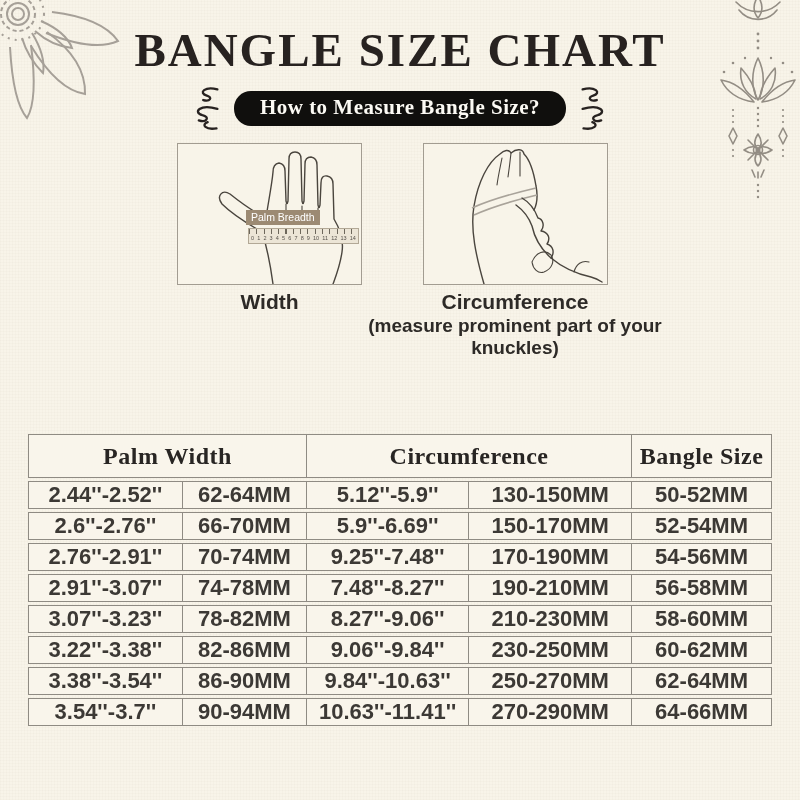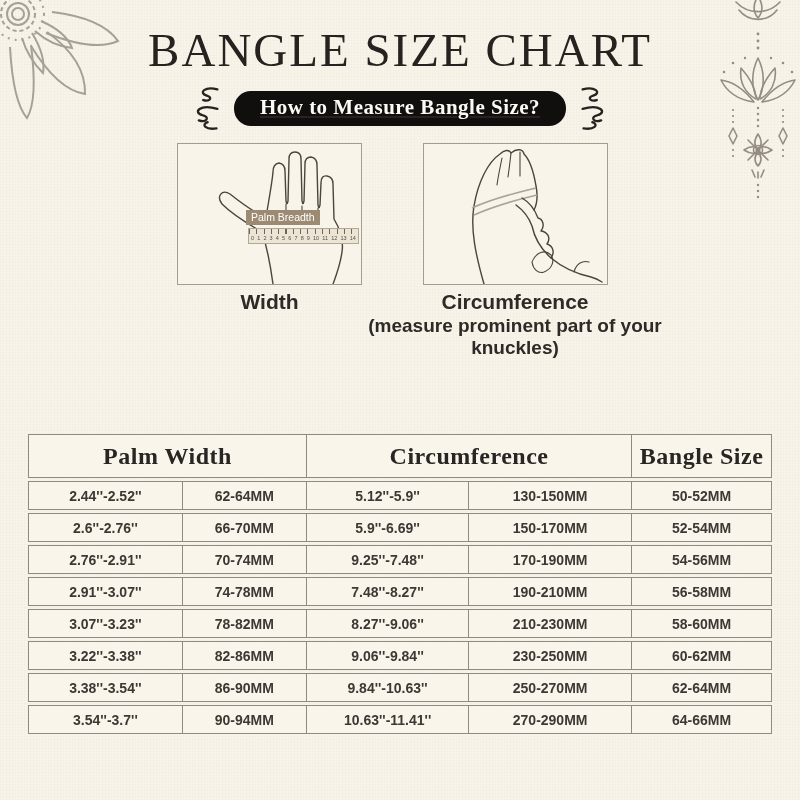--- a/index.html
+++ b/index.html
@@ -18,25 +18,25 @@
     font-family:"Liberation Sans", sans-serif;color:var(--ink);
   }
   svg{display:block;}
   .orn{stroke:var(--ornament);fill:none;stroke-width:1.6;stroke-linecap:round;stroke-linejoin:round;}
   .orn-dot{fill:var(--ornament);stroke:none;}
   .mandala{position:absolute;left:-10px;top:-10px;}
   .mandala path,.mandala circle{stroke:#a6a098;fill:none;stroke-width:2;}
   .lotus-orn{position:absolute;left:703px;top:0;}
   .title{
     position:absolute;top:27px;left:0;width:100%;text-align:center;
-    font-family:"Liberation Serif", serif;font-weight:normal;font-size:47px;line-height:1;
+    font-family:"Liberation Serif", serif;font-weight:bold;font-size:47px;line-height:1;
     letter-spacing:2px;color:var(--ink);
   }
   .badge-row{position:absolute;top:85px;left:0;width:100%;height:46px;
-    display:flex;justify-content:center;align-items:center;gap:9px;text-decoration:underline;}
+    display:flex;justify-content:center;align-items:center;gap:9px;}
   .badge{
     background:var(--badge-bg);color:var(--badge-text);border-radius:17px;
     padding:4px 26px 6px;font-family:"Liberation Serif", serif;font-weight:bold;
     font-size:21px;letter-spacing:.5px;
   }
   .flourish path{stroke:var(--ink);fill:none;stroke-width:2.6;stroke-linecap:round;}
   .flourish.right{transform:scaleX(-1);}
   .fig-box{position:absolute;top:143px;height:142px;border:1px solid #a29c91;background:var(--page-bg);}
   .fig-box.left{left:177px;width:185px;}
   .fig-box.right{left:423px;width:185px;}
@@ -57,21 +57,21 @@
   .caption.c{left:355px;width:320px;}
   .caption .note{display:block;font-size:19px;font-weight:bold;color:#2d2a27;margin-top:1px;letter-spacing:0;}
   .instructions{position:absolute;left:28px;top:341px;width:748px;font-size:21px;line-height:1.45;color:#1e1b18;}
   .instr{padding-left:30px;margin-bottom:3px;}
   .instr .num{display:inline-block;width:30px;margin-left:-30px;}
   .size-table{position:absolute;left:28px;top:431px;width:744px;
     border-collapse:separate;border-spacing:0 3px;table-layout:fixed;}
   .size-table td{
     background:var(--cell-bg);text-align:center;vertical-align:middle;
     border:solid var(--table-border);border-width:1px 1px 1px 0;
-    color:var(--table-text);font-size:14px;font-weight:bold;height:29px;letter-spacing:0;
+    color:var(--table-text);font-size:22px;font-weight:bold;height:22px;letter-spacing:0;
   }
   .size-table td:first-child{border-left-width:1px;}
   .size-table thead td{
     font-family:"Liberation Serif", serif;font-weight:600;font-size:24px;
     color:#282523;height:44px;letter-spacing:.5px;
   }
 </style>
 </head>
 <body>
 

